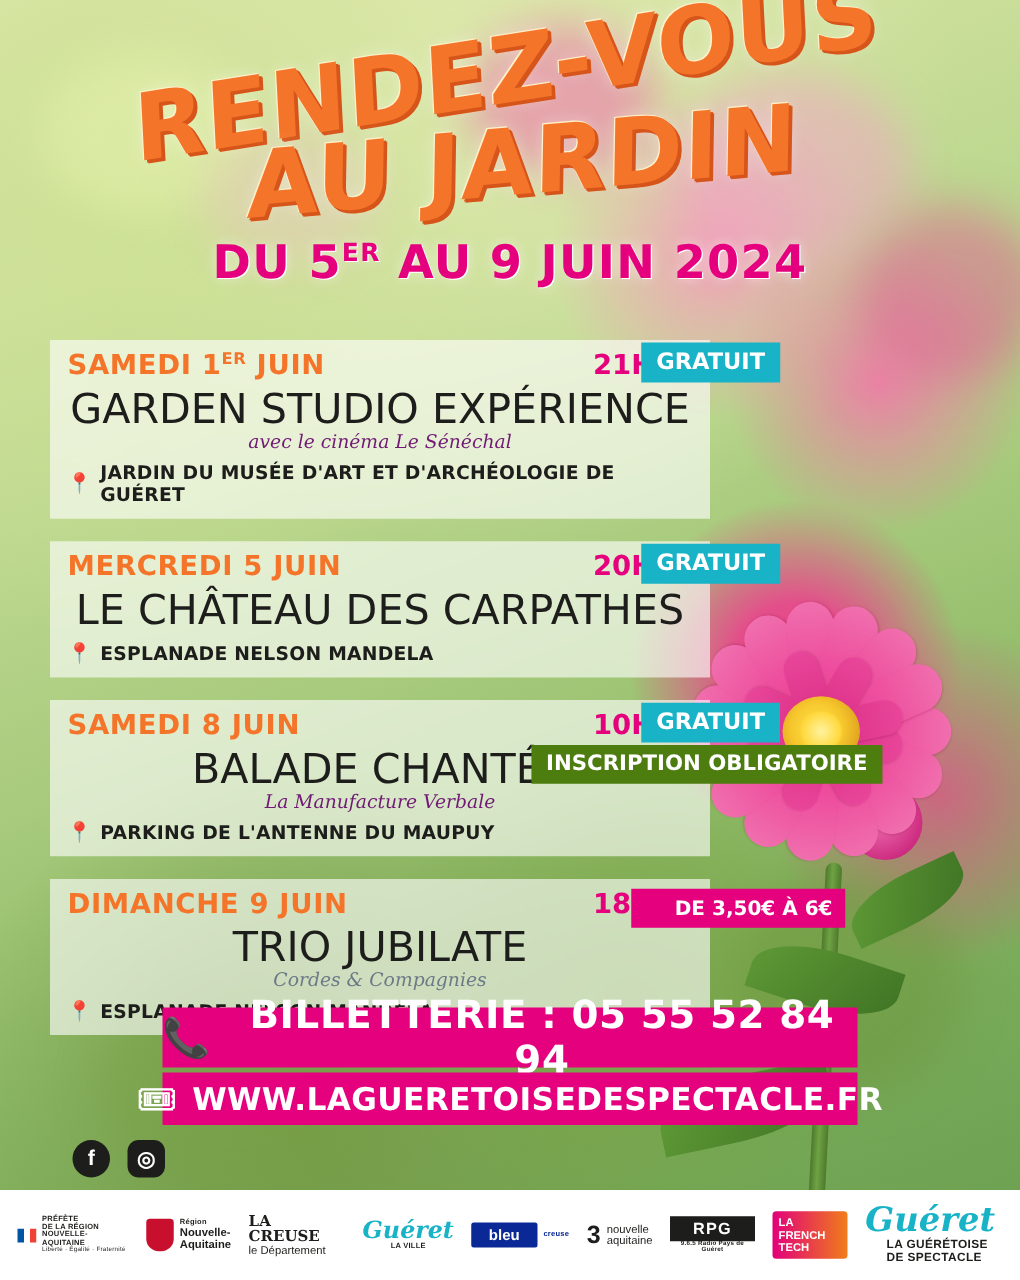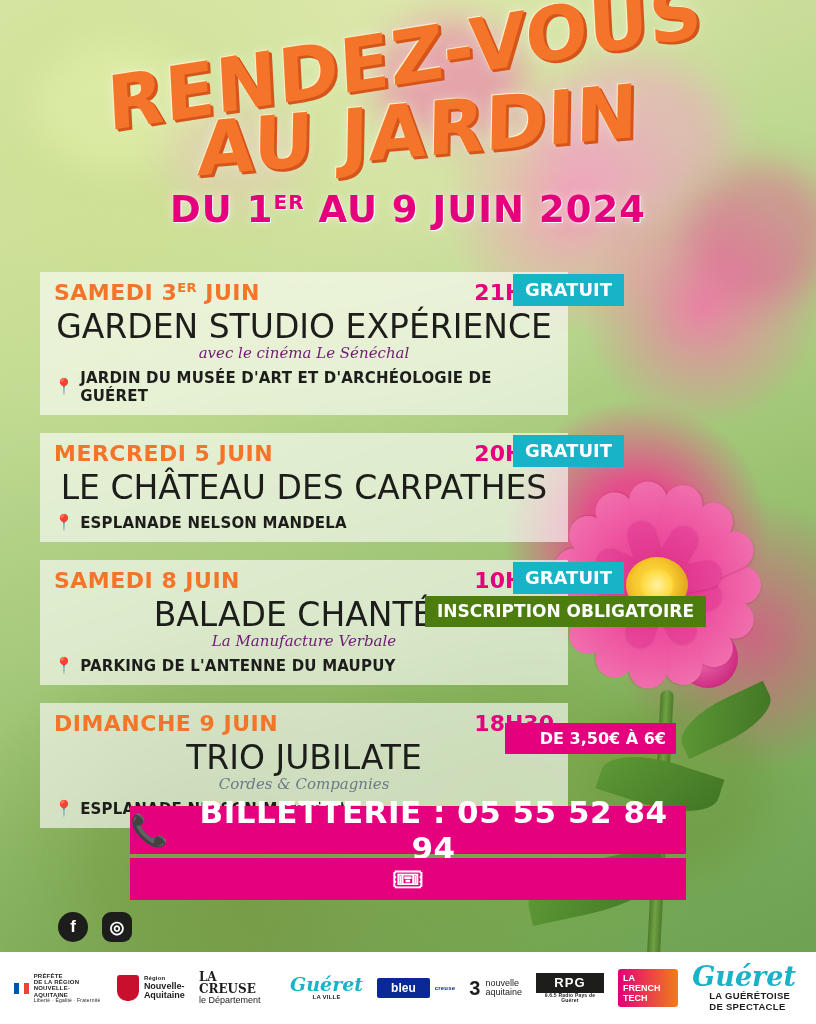--- a/index.html
+++ b/index.html
@@ -279,30 +279,30 @@
     <div class="petal inner" style="transform:rotate(252deg)"></div>
     <div class="petal inner" style="transform:rotate(300deg)"></div>
     <div class="petal inner" style="transform:rotate(348deg)"></div>
     <div class="center"></div>
   </div>
 
   <div class="title-wrap">
     <div class="t-line1">RENDEZ-VOUS</div>
     <div class="t-line2">AU JARDIN</div>
     <div class="t-dates">
-      <span>DU 1</span><sup>ER</sup><span> AU 9 JUIN 2024</span>
+      <span>DU 5</span><sup>ER</sup><span> AU 9 JUIN 2024</span>
     </div>
   </div>
 
   <div class="events">
 
     <div class="event">
       <div class="ev-panel">
         <div class="ev-top">
-          <span class="ev-date"><span>SAMEDI 3</span><sup>ER</sup><span> JUIN</span></span>
+          <span class="ev-date"><span>SAMEDI 1</span><sup>ER</sup><span> JUIN</span></span>
           <span class="ev-time">21H30</span>
         </div>
         <div class="ev-title">GARDEN STUDIO EXPÉRIENCE</div>
         <div class="ev-sub">avec le cinéma Le Sénéchal</div>
         <div class="ev-place">
           <span class="pin">📍</span>
           <span>JARDIN DU MUSÉE D'ART ET D'ARCHÉOLOGIE DE GUÉRET</span>
         </div>
       </div>
       <div class="tag free" style="right:-56px; top:2px;">GRATUIT</div>
@@ -346,31 +346,32 @@
           <span class="ev-date">DIMANCHE 9 JUIN</span>
           <span class="ev-time">18H30</span>
         </div>
         <div class="ev-title">TRIO JUBILATE</div>
         <div class="ev-sub grey">Cordes &amp; Compagnies</div>
         <div class="ev-place">
           <span class="pin">📍</span>
           <span>ESPLANADE NELSON MANDELA</span>
         </div>
       </div>
-      <div class="tag price" style="right:-108px; top:20px;padding-left:35px;">DE 3,50€ À 6€</div>
+      <div class="tag price" style="right:-108px; top:8px;padding-left:35px;">DE 3,50€ À 6€</div>
     </div>
 
   </div>
 
   <div class="bar bar1">
     <span>📞</span>
     <span>BILLETTERIE : 05 55 52 84 94</span>
   </div>
   <div class="bar bar2">
     <span>🎟</span>
+    <span>WWW.LAGUERETOISEDESPECTACLE.FR</span>
   </div>
 
   <div class="socials">
     <div class="soc">f</div>
     <div class="soc ig">◎</div>
   </div>
 
   <div class="logos">
     <div class="logo">
       <div class="flag"></div>

